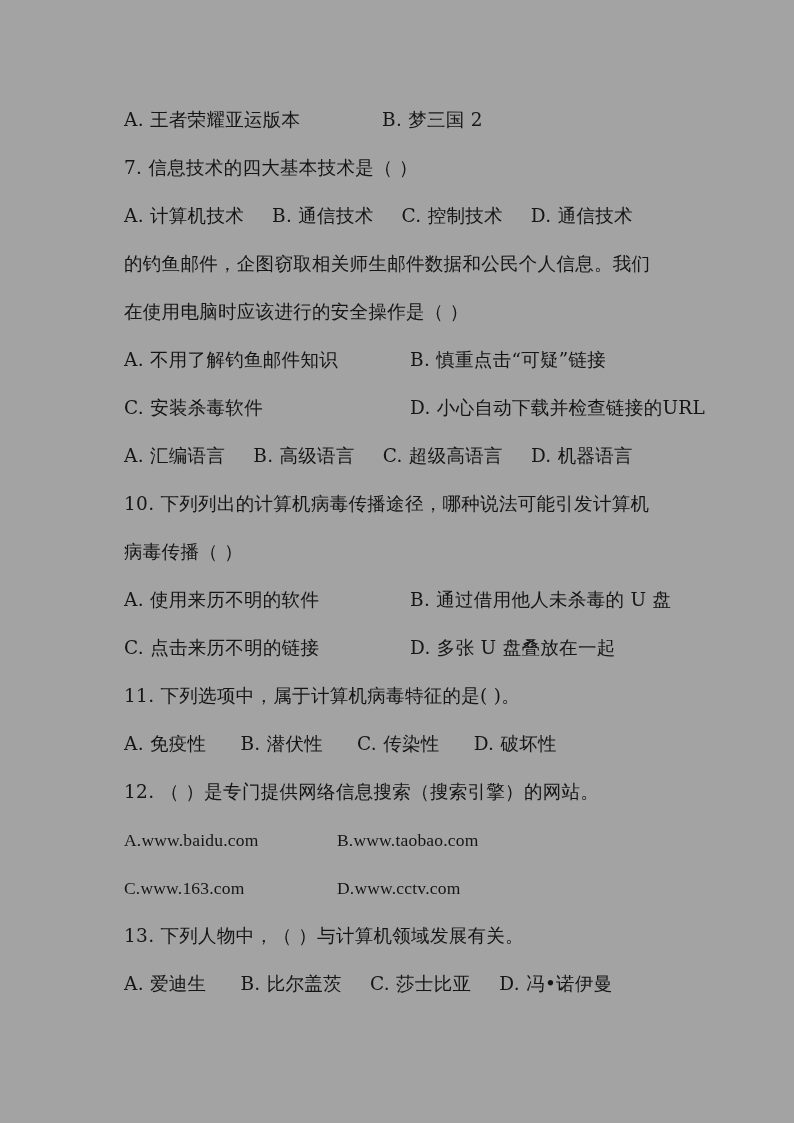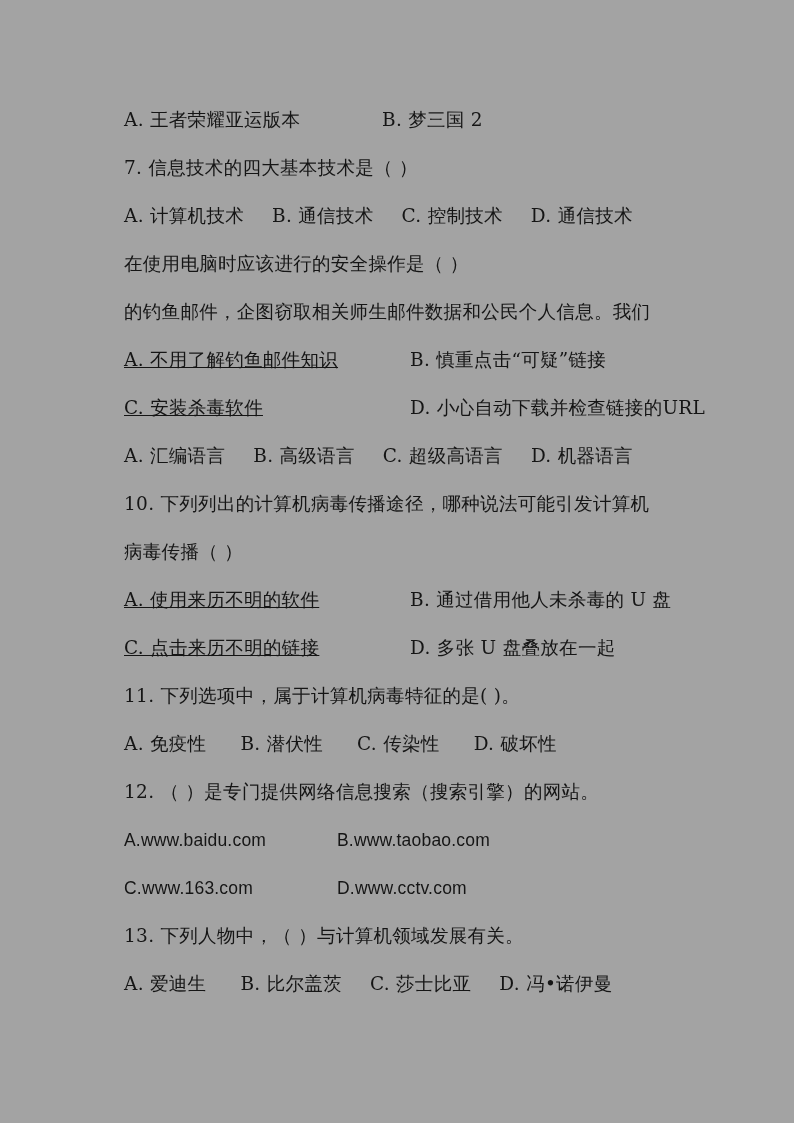--- a/index.html
+++ b/index.html
@@ -46,53 +46,53 @@
   }
 
   
   .cjk {
     font-family: "DejaVu Serif", "Liberation Serif", serif;
     font-size: 18.5px;
   }
 
   
   .mono {
-    font-family: Liberation Sans, sans-serif;
+    font-family: Liberation Serif, serif;
     font-size: 17.5px;
     letter-spacing: 0.2px;
   }
 
   
   .opt {
     display: inline-block;
     vertical-align: baseline;
   }
   .col-a   { width: 258px; }   
-  .col-a2  { width: 286px; text-decoration: underline; }   
+  .col-a2  { width: 286px; }   
   .col-a3  { width: 213px; }
   .gap-m  { display: inline-block; width: 28px; }
   .gap-l  { display: inline-block; width: 34px; }
 </style>
 </head>
 <body style="background: rgb(255, 255, 255);">
 
 <div id="page" style="background: #a3a3a3;">
   <div id="body-text">
 
     <div class="line cjk">
       <span class="opt col-a">A. 王者荣耀亚运版本</span><span class="opt">B. 梦三国 2</span>
     </div>
 
     <div class="line cjk">7. 信息技术的四大基本技术是（     ）</div>
     <div class="line cjk">
       <span class="opt">A. 计算机技术</span><span class="gap-m"></span><span class="opt">B. 通信技术</span><span class="gap-m"></span><span class="opt">C. 控制技术</span><span class="gap-m"></span><span class="opt">D. 通信技术</span>
     </div>
 
+    <div class="line cjk">的钓鱼邮件，企图窃取相关师生邮件数据和公民个人信息。我们</div>
     <div class="line cjk">在使用电脑时应该进行的安全操作是（   ）</div>
-    <div class="line cjk">的钓鱼邮件，企图窃取相关师生邮件数据和公民个人信息。我们</div>
     <div class="line cjk">
       <span class="opt col-a2">A. 不用了解钓鱼邮件知识</span><span class="opt">B. 慎重点击“可疑”链接</span>
     </div>
     <div class="line cjk">
       <span class="opt col-a2">C. 安装杀毒软件</span><span class="opt">D. 小心自动下载并检查链接的URL</span>
     </div>
 
     <div class="line cjk">
       <span class="opt">A. 汇编语言</span><span class="gap-m"></span><span class="opt">B. 高级语言</span><span class="gap-m"></span><span class="opt">C. 超级高语言</span><span class="gap-m"></span><span class="opt">D. 机器语言</span>
     </div>

